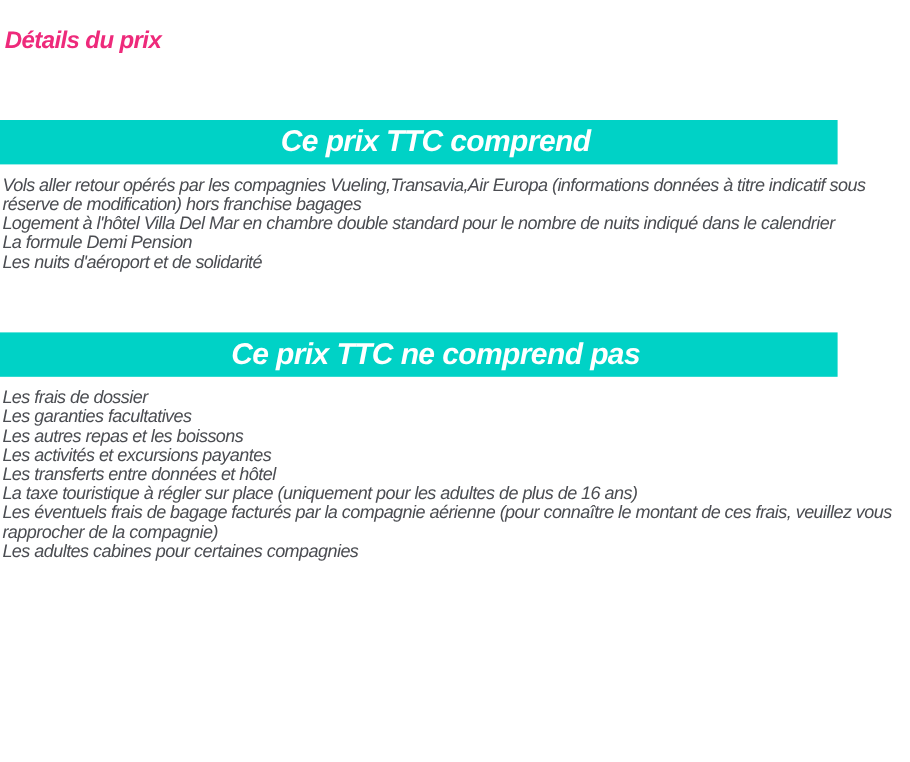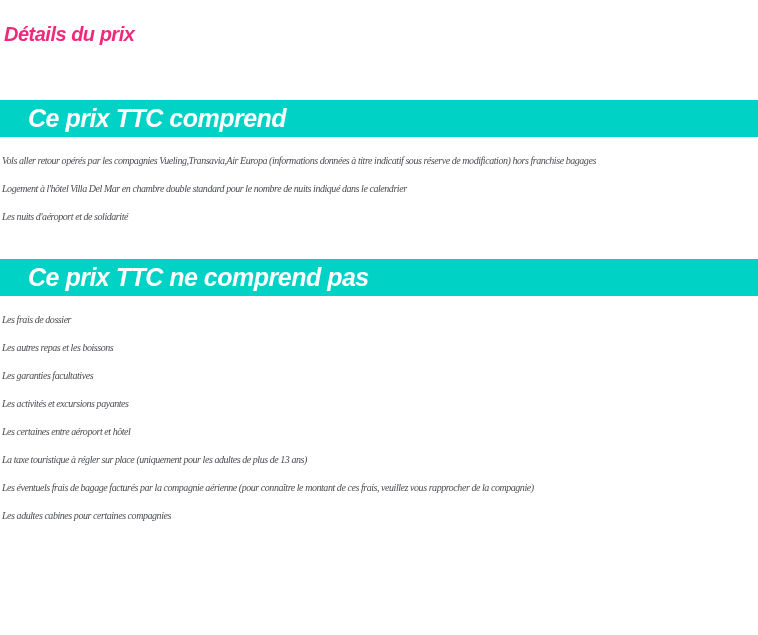--- a/index.html
+++ b/index.html
@@ -24,69 +24,70 @@
     font-weight: 700;
     font-size: 20px;
     line-height: 27px;
     letter-spacing: -0.5px;
     color: var(--accent-pink);
   }
   .section { margin: 0; }
   .section-banner {
     margin-top: 52px;
     height: 37px;
-    width: 758px;
+    width: 698px;
     background: var(--accent-teal);
     color: var(--banner-text);
     font-style: italic;
     font-weight: 700;
     font-size: 25px;
     line-height: 37px;
     letter-spacing: -0.5px;
     padding-left: 28px;
+    text-align: center;
   }
   .section + .section .section-banner {
-    margin-top: 28px;
+    margin-top: 50px;
   }
   .item-list {
     margin: 10px 0 0 2px;
     width: 754px;
     color: var(--body-text);
     font-style: italic;
     font-weight: 400;
-    font-size: 10px;
-    line-height: 28px;
+    font-size: 15px;
+    line-height: 16px;
     letter-spacing: -0.45px;
-    font-family: Liberation Serif, serif;
   }
   .item-list p { margin: 0; }
 </style>
 </head>
 <body>
 
 <div class="page">
 
   <h1 class="page-title">Détails du prix</h1>
 
   <section class="section">
     <div class="section-banner">Ce prix TTC comprend</div>
     <div class="item-list">
       <p>Vols aller retour opérés par les compagnies Vueling,Transavia,Air Europa (informations données à titre indicatif sous réserve de modification) hors franchise bagages</p>
       <p>Logement à l'hôtel Villa Del Mar en chambre double standard pour le nombre de nuits indiqué dans le calendrier</p>
+      <p>La formule Demi Pension</p>
       <p>Les nuits d'aéroport et de solidarité</p>
     </div>
   </section>
 
   <section class="section">
     <div class="section-banner">Ce prix TTC ne comprend pas</div>
     <div class="item-list">
       <p>Les frais de dossier</p>
+      <p>Les garanties facultatives</p>
       <p>Les autres repas et les boissons</p>
-      <p>Les garanties facultatives</p>
       <p>Les activités et excursions payantes</p>
-      <p>Les certaines entre aéroport et hôtel</p>
-      <p>La taxe touristique à régler sur place (uniquement pour les adultes de plus de 13 ans)</p>
+      <p>Les transferts entre données et hôtel</p>
+      <p>La taxe touristique à régler sur place (uniquement pour les adultes de plus de 16 ans)</p>
       <p>Les éventuels frais de bagage facturés par la compagnie aérienne (pour connaître le montant de ces frais, veuillez vous rapprocher de la compagnie)</p>
       <p>Les adultes cabines pour certaines compagnies</p>
     </div>
   </section>
 
 </div>
 
 </body></html>

